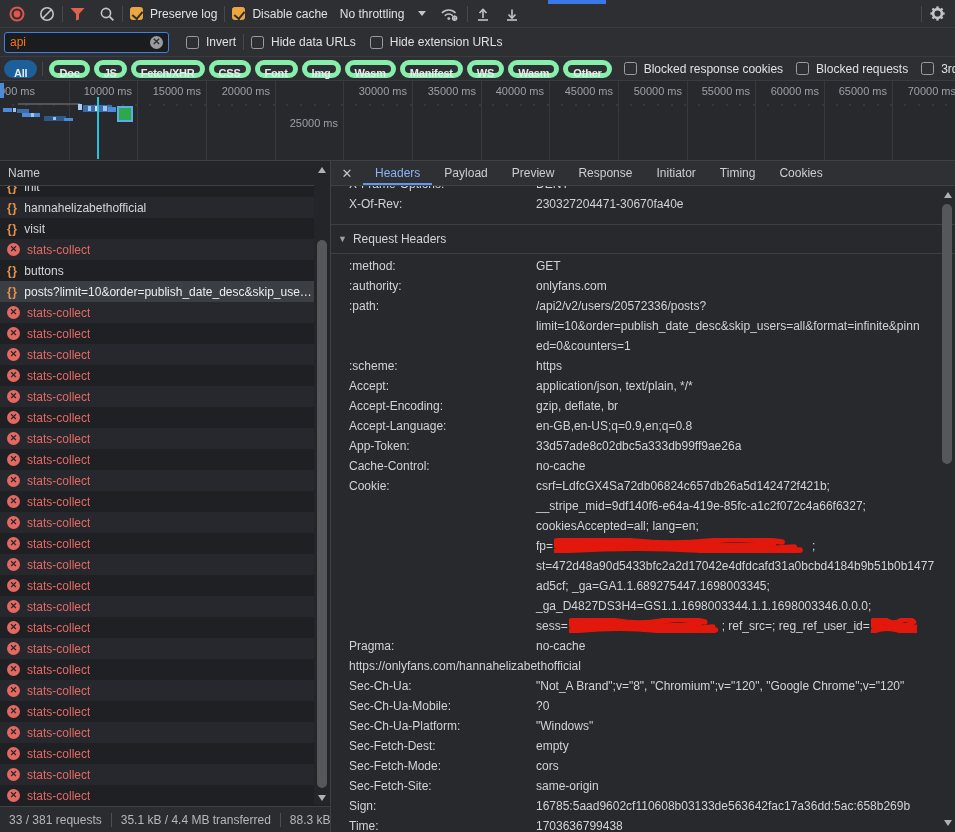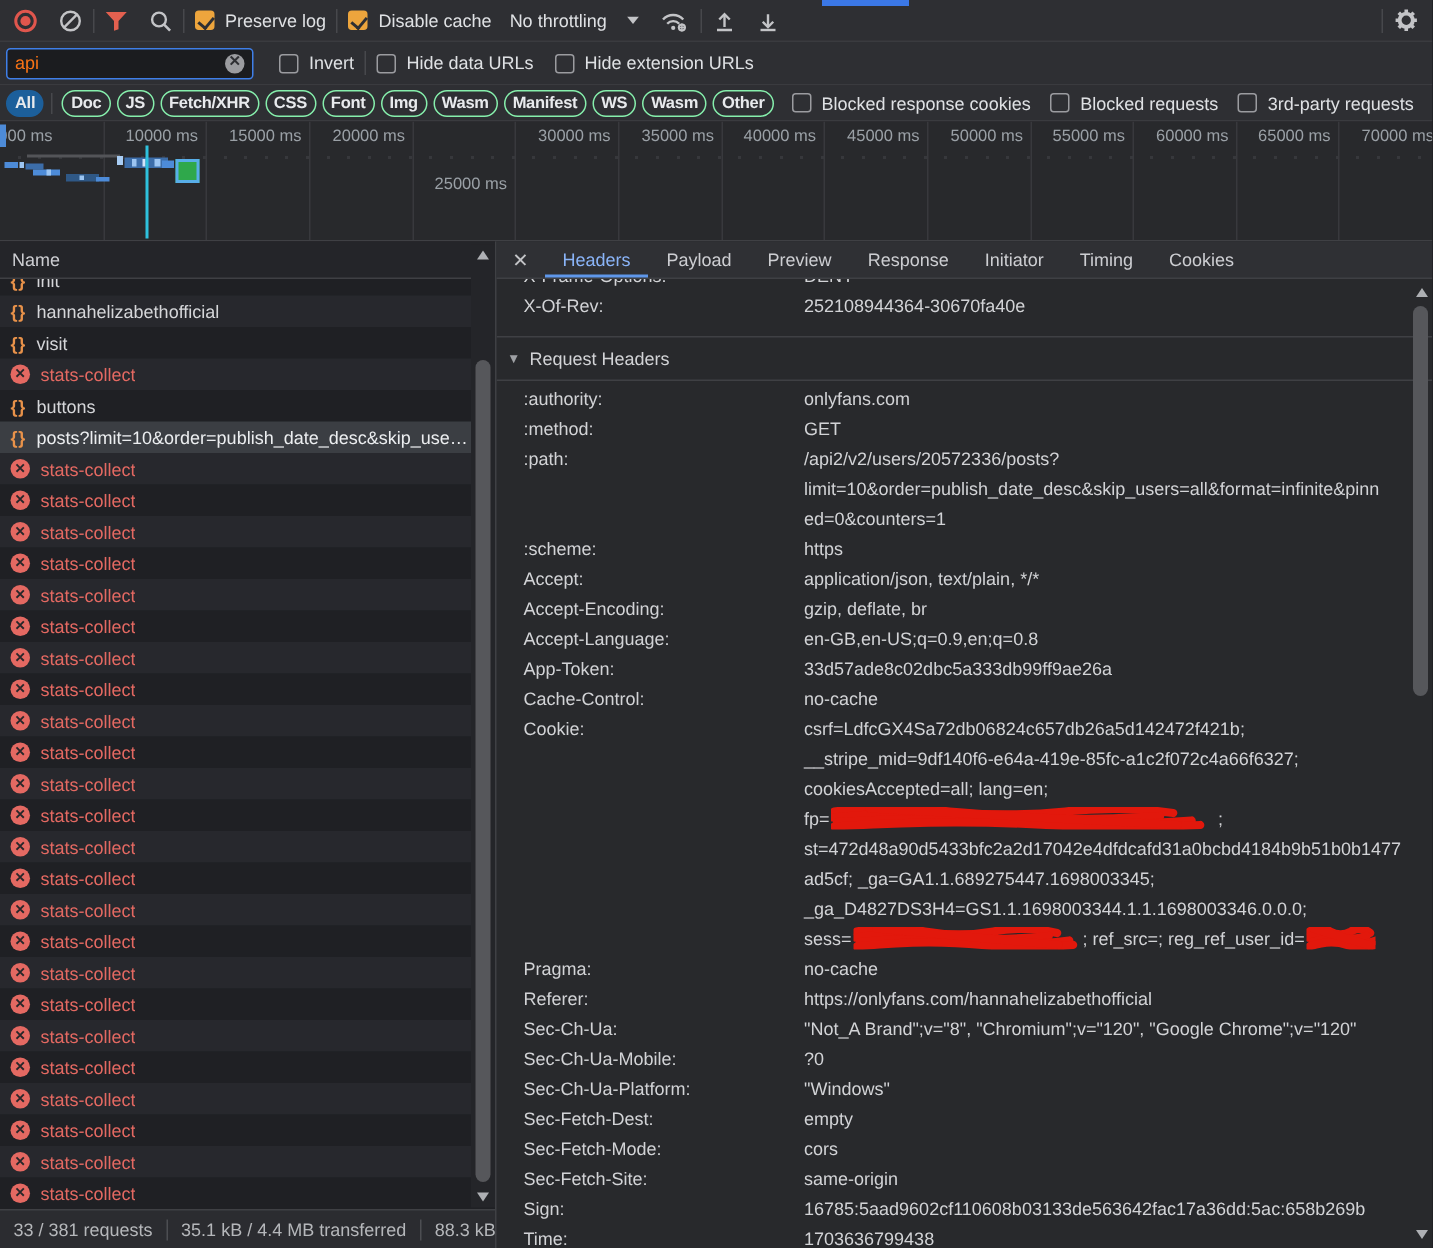--- a/index.html
+++ b/index.html
@@ -13,21 +13,21 @@
 .icon-btn{display:flex;align-items:center;justify-content:center;flex:none}
 .cb-wrap{display:flex;align-items:center;gap:7px;flex:none}
 .cb{width:13px;height:13px;border:1.5px solid #9b9ca0;border-radius:2.5px;display:inline-block;position:relative;flex:none}
 .cb.checked{background:#eda53d;border-color:#eda53d}
 .cb.checked::after{content:"";position:absolute;left:3px;top:0.5px;width:4.5px;height:8px;border:solid #2e2f33;border-width:0 2px 2px 0;transform:rotate(40deg)}
 .top-strip{position:absolute;left:548px;top:0;width:58px;height:4px;background:#3b78e7;z-index:5}
 .filter-input{display:flex;align-items:center;width:165px;height:21px;background:#1b1c1f;border:1px solid #3f7fe8;border-radius:3px;margin-left:4px;padding:0 5px;flex:none}
 .filter-text{flex:1;color:#f97316}
 .clear-x{width:13px;height:13px;border-radius:50%;background:#9b9ca0;color:#2e2f33;font-size:10px;font-weight:bold;display:flex;align-items:center;justify-content:center;line-height:1;flex:none}
 #chips-wrap{display:flex;align-items:center}
-.chip{height:18px;line-height:16px;padding:0 5px;border:1px solid #86efac;border-radius:9px;color:#e8eaed;font-weight:bold;font-size:11px;letter-spacing:-0.2px;margin-right:4px;flex:none}
+.chip{height:18px;line-height:16px;padding:0 5px;border:5px solid #86efac;border-radius:9px;color:#e8eaed;font-weight:bold;font-size:11px;letter-spacing:-0.2px;margin-right:4px;flex:none}
 .chip.sel{background:#1c5f9b;border-color:#1c5f9b}
 .chipsep{width:1px;height:14px;background:#47484c;margin:0 6px 0 1px;flex:none}
 #chips-cbs{display:flex;align-items:center;gap:13px;margin-left:8px}
 #overview{position:absolute;top:81px;left:0;width:100%;height:80px;background:#28292c;border-bottom:1px solid #3f4044;overflow:hidden}
 .grid-line{position:absolute;top:0;bottom:0;width:1px;background:#38393d}
 .tick-label{position:absolute;top:4px;font-size:11px;color:#9aa0a6;white-space:nowrap}
 .ov-dots{position:absolute;left:0;top:23px;height:2px;width:100%;background:repeating-linear-gradient(90deg,transparent 0 11.73px,#37383c 11.73px 13.73px)}
 .bar{position:absolute}
 #main{position:absolute;top:161px;left:0;right:0;bottom:0}
 #left{position:absolute;left:0;top:0;width:330px;height:100%;background:#202124}
@@ -419,40 +419,40 @@
         <div id="top-rows">
             <div class="kv-row" style="margin-top: -12px;">
               <div class="kv-name">X-Frame-Options:</div>
               <div class="kv-value">
                 <div class="kv-line"><span>DENY</span></div>
               </div>
             </div>
             <div class="kv-row">
               <div class="kv-name">X-Of-Rev:</div>
               <div class="kv-value">
-                <div class="kv-line"><span>252108944364-30670fa40e</span></div>
+                <div class="kv-line"><span>230327204471-30670fa40e</span></div>
               </div>
             </div>
           </div>
         <div class="hr"></div>
         <div class="section">
           <span class="tri">▼</span>
           <span>Request Headers</span>
         </div>
         <div id="kv-list">
             <div class="kv-row">
+              <div class="kv-name">:method:</div>
+              <div class="kv-value">
+                <div class="kv-line"><span>GET</span></div>
+              </div>
+            </div>
+            <div class="kv-row">
               <div class="kv-name">:authority:</div>
               <div class="kv-value">
                 <div class="kv-line"><span>onlyfans.com</span></div>
-              </div>
-            </div>
-            <div class="kv-row">
-              <div class="kv-name">:method:</div>
-              <div class="kv-value">
-                <div class="kv-line"><span>GET</span></div>
               </div>
             </div>
             <div class="kv-row">
               <div class="kv-name">:path:</div>
               <div class="kv-value">
                 <div class="kv-line"><span>/api2/v2/users/20572336/posts?</span></div>
                 <div class="kv-line"><span>limit=10&amp;order=publish_date_desc&amp;skip_users=all&amp;format=infinite&amp;pinn</span></div>
                 <div class="kv-line"><span>ed=0&amp;counters=1</span></div>
               </div>
             </div>
@@ -523,21 +523,20 @@
                     </svg></span></div>
               </div>
             </div>
             <div class="kv-row">
               <div class="kv-name">Pragma:</div>
               <div class="kv-value">
                 <div class="kv-line"><span>no-cache</span></div>
               </div>
             </div>
             <div class="kv-row">
-              <div class="kv-name">Referer:</div>
               <div class="kv-value">
                 <div class="kv-line"><span>https://onlyfans.com/hannahelizabethofficial</span></div>
               </div>
             </div>
             <div class="kv-row">
               <div class="kv-name">Sec-Ch-Ua:</div>
               <div class="kv-value">
                 <div class="kv-line"><span>"Not_A Brand";v="8", "Chromium";v="120", "Google Chrome";v="120"</span></div>
               </div>
             </div>

